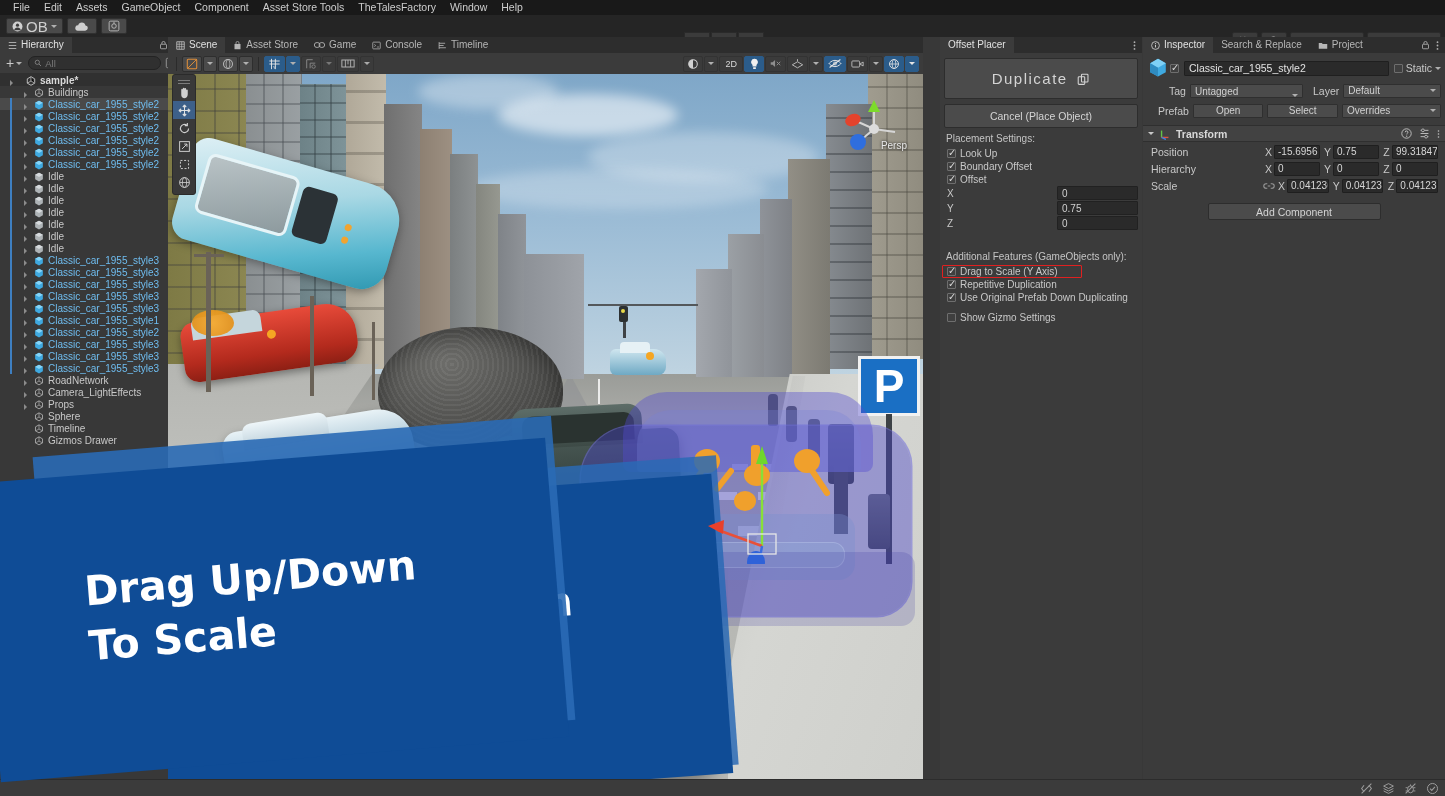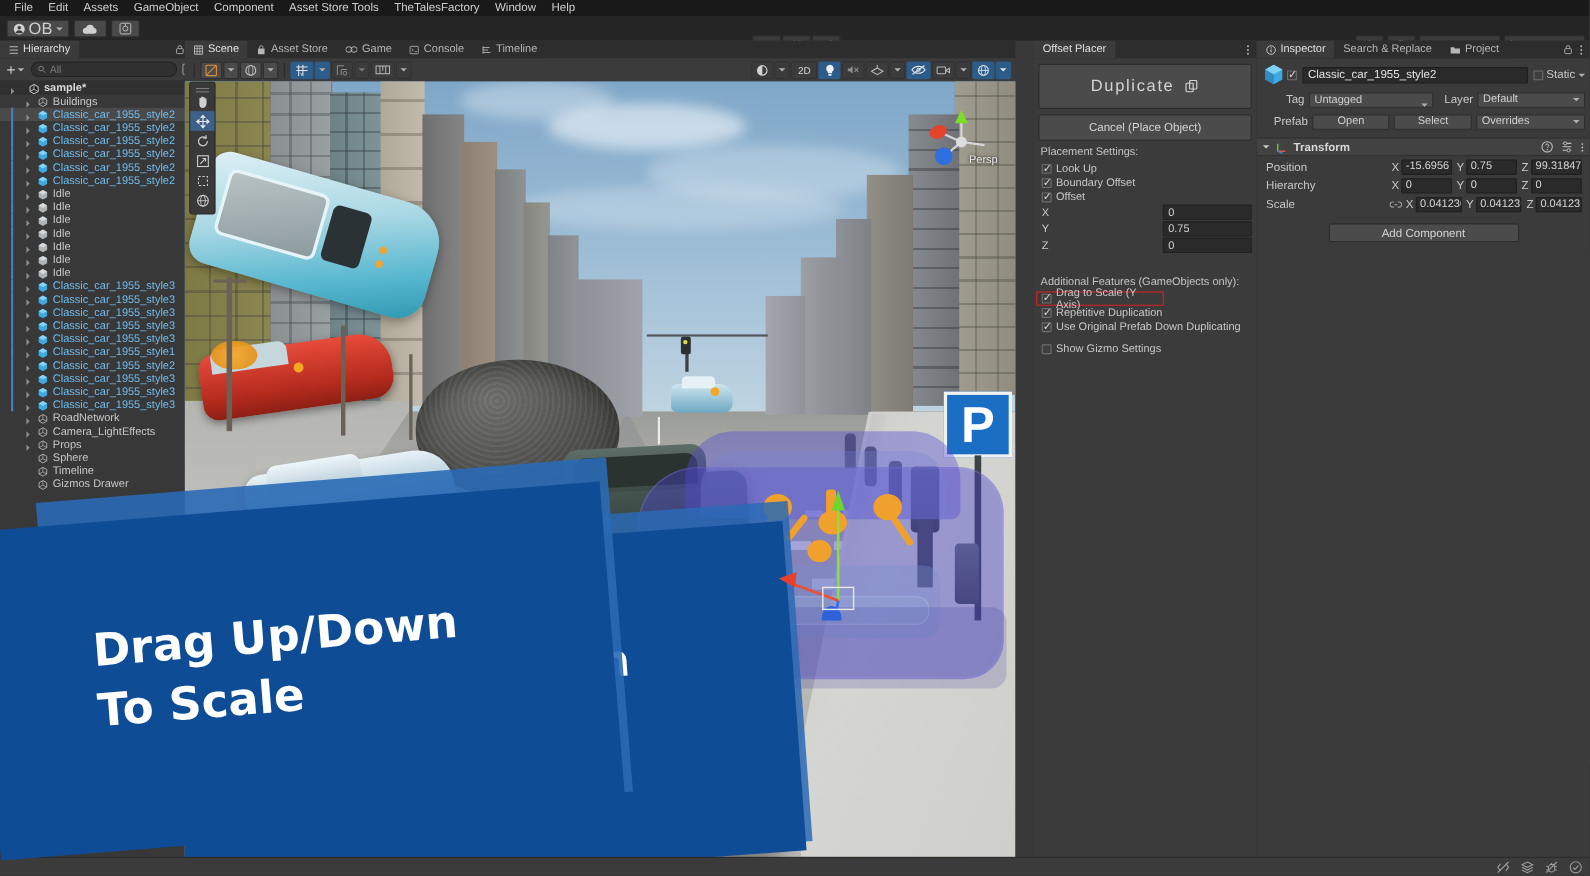--- a/index.html
+++ b/index.html
@@ -1055,21 +1055,21 @@
         <span class="vfield">0.75</span>
       </div>
       <div class="vrow">
         <span class="k">Z</span>
         <span class="vfield">0</span>
       </div>
 
 
       <div class="pl-section" style="margin-top:21px;">Additional Features (GameObjects only):</div>
 
-      <div class="cbrow highlight-box" style="margin-left:-2px;padding-left:4px;width:116px;height:13px;">
+      <div class="cbrow highlight-box" style="margin-left:-2px;padding-left:4px;width:140px;height:13px;">
         <span class="cb on"></span>
         <span>Drag to Scale (Y Axis)</span>
       </div>
       <div class="cbrow">
         <span class="cb on"></span>
         <span>Repetitive Duplication</span>
       </div>
       <div class="cbrow">
         <span class="cb on"></span>
         <span>Use Original Prefab Down Duplicating</span>

